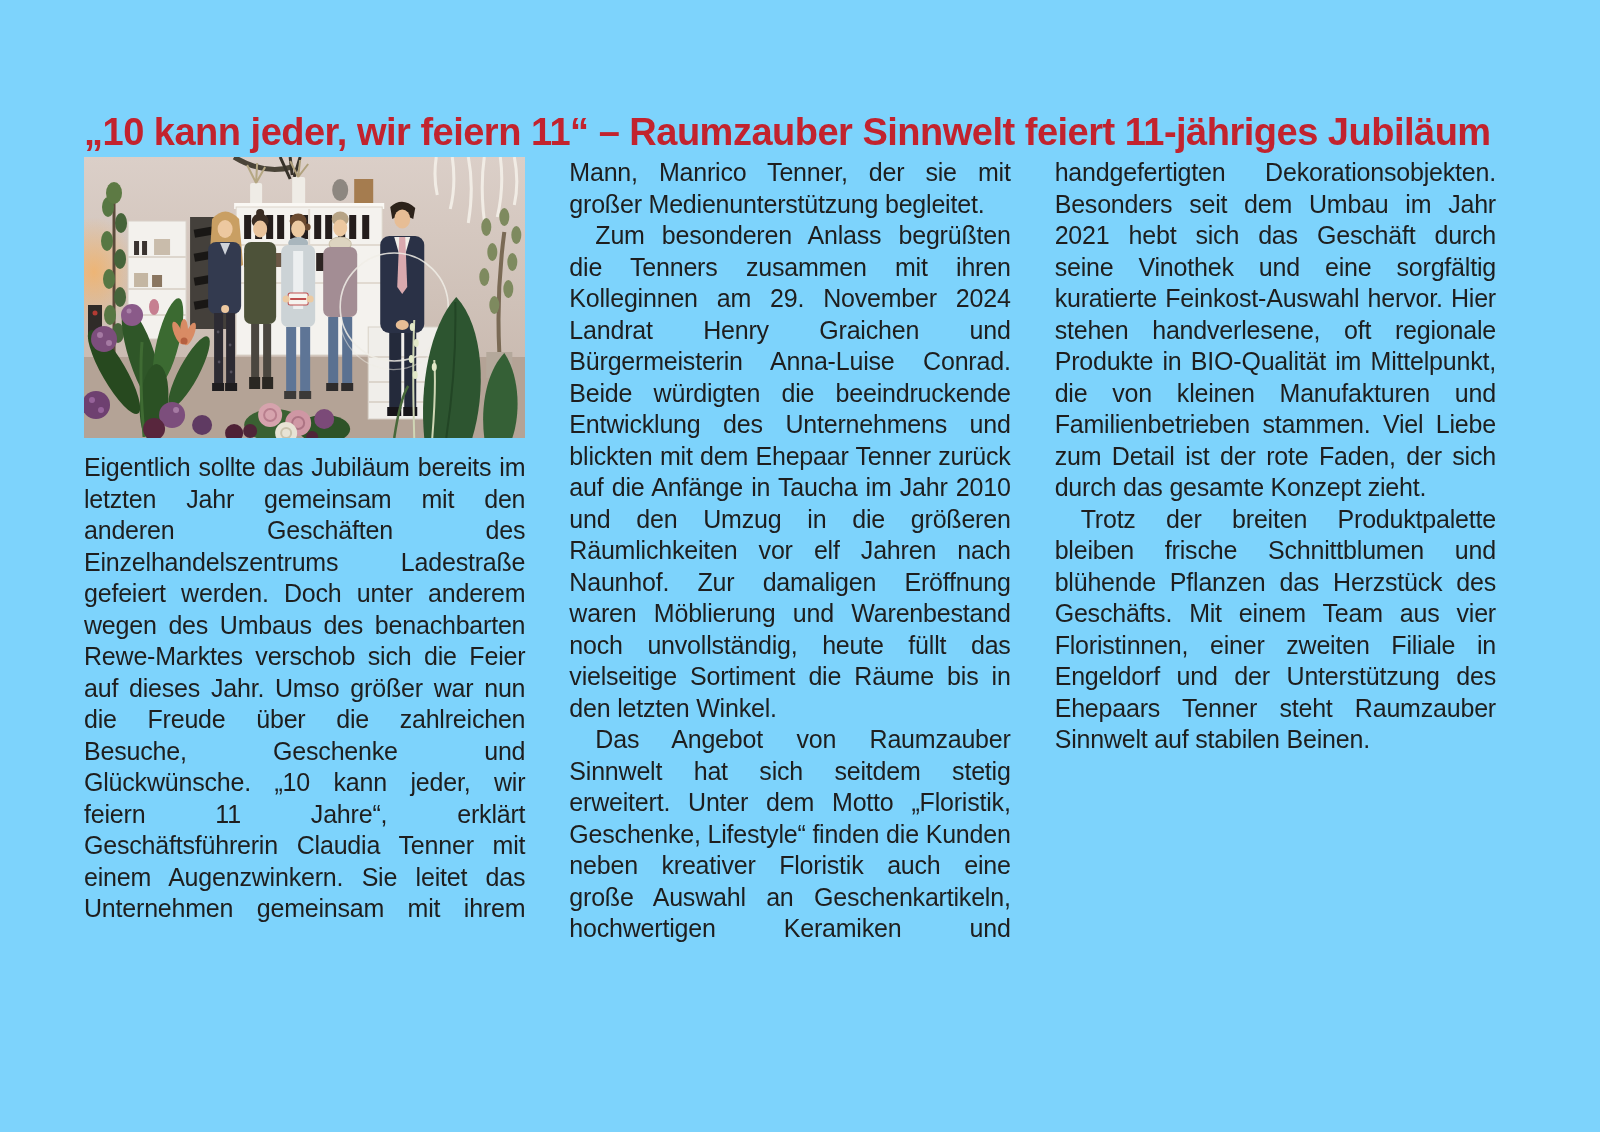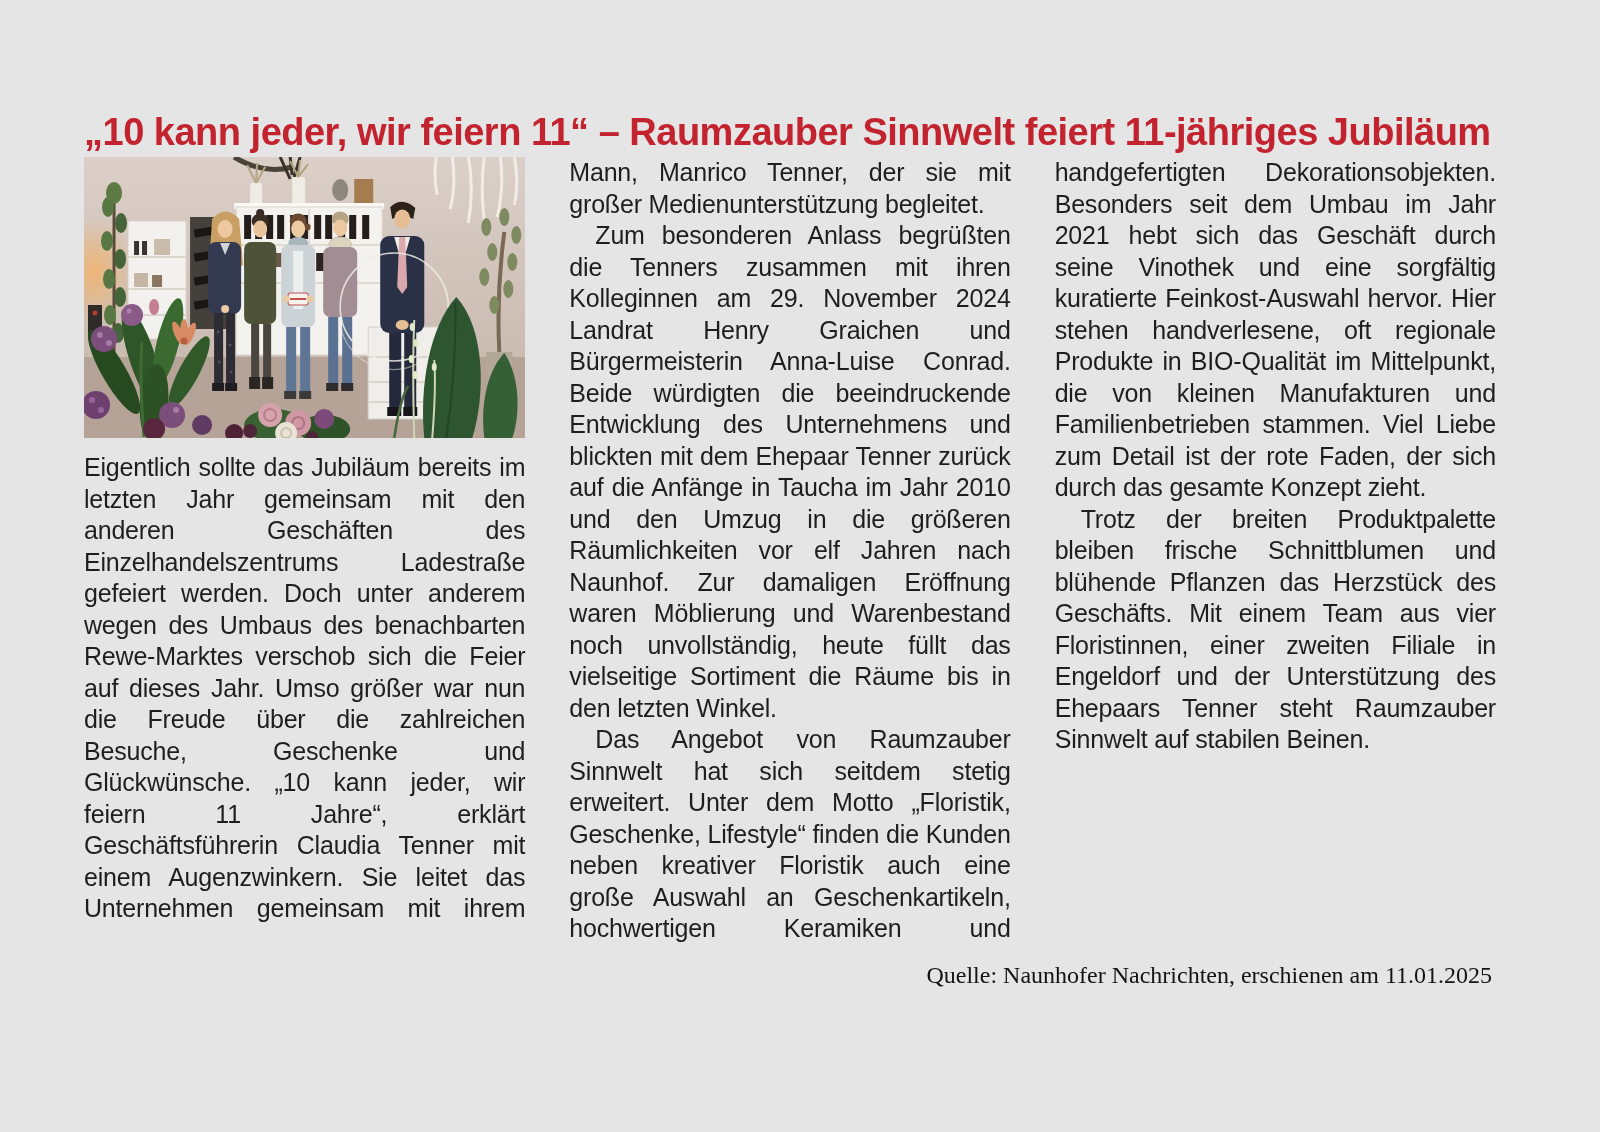--- a/index.html
+++ b/index.html
@@ -1,21 +1,21 @@
 <!DOCTYPE html>
 <html lang="de" style="--accent: #c2232e;"><head>
 <meta charset="utf-8">
 <style>
   html, body { margin:0; padding:0; background:#ffffff; }
   body {
     width:1600px; height:1132px;
     font-family:"Liberation Sans", sans-serif;
     position:relative; overflow:hidden;
   }
-  .page { position:absolute; inset:0; background:#e5e5e5; }
+  .page { position:absolute; inset:0; background:#7dd3fc; }
 
   .headline {
     position:absolute; left:84px; top:86px; width:1412px;
     font-size:38px; font-weight:bold; letter-spacing:-0.5px;
     color:var(--accent,#c2232e); white-space:nowrap;
     transform-origin:left center;
   }
 
   .article {
     position:absolute; left:84px; top:157px; width:1412px; height:810px;
@@ -291,15 +291,14 @@
         </g>
       </svg>
     </figure>
 
   <p class="para first" lang="de">Eigentlich sollte das Jubiläum bereits im letzten Jahr gemeinsam mit den anderen Geschäften des Einzelhandelszentrums Ladestraße gefeiert werden. Doch unter anderem wegen des Umbaus des benachbarten Rewe-Marktes verschob sich die Feier auf dieses Jahr. Umso größer war nun die Freude über die zahlreichen Besuche, Geschenke und Glückwünsche. „10 kann jeder, wir feiern 11 Jahre“, erklärt Geschäftsführerin Claudia Tenner mit einem Augenzwinkern. Sie leitet das Unternehmen gemeinsam mit ihrem Mann, Manrico Tenner, der sie mit großer Medienunterstützung begleitet.</p>
       <p class="para" lang="de">Zum besonderen Anlass begrüßten die Tenners zusammen mit ihren Kolleginnen am 29. November 2024 Landrat Henry Graichen und Bürgermeisterin Anna-Luise Conrad. Beide würdigten die beeindruckende Entwicklung des Unternehmens und blickten mit dem Ehepaar Tenner zurück auf die Anfänge in Taucha im Jahr 2010 und den Umzug in die größeren Räumlichkeiten vor elf Jahren nach Naunhof. Zur damaligen Eröffnung waren Möblierung und Warenbestand noch unvollständig, heute füllt das vielseitige Sortiment die Räume bis in den letzten Winkel.</p>
       <p class="para" lang="de">Das Angebot von Raumzauber Sinnwelt hat sich seitdem stetig erweitert. Unter dem Motto „Floristik, Geschenke, Lifestyle“ finden die Kunden neben kreativer Floristik auch eine große Auswahl an Geschenkartikeln, hochwertigen Keramiken und handgefertigten Dekorationsobjekten. Besonders seit dem Umbau im Jahr 2021 hebt sich das Geschäft durch seine Vinothek und eine sorgfältig kuratierte Feinkost-Auswahl hervor. Hier stehen handverlesene, oft regionale Produkte in BIO-Qualität im Mittelpunkt, die von kleinen Manufakturen und Familienbetrieben stammen. Viel Liebe zum Detail ist der rote Faden, der sich durch das gesamte Konzept zieht.</p>
       <p class="para" lang="de">Trotz der breiten Produktpalette bleiben frische Schnittblumen und blühende Pflanzen das Herzstück des Geschäfts. Mit einem Team aus vier Floristinnen, einer zweiten Filiale in Engeldorf und der Unterstützung des Ehepaars Tenner steht Raumzauber Sinnwelt auf stabilen Beinen.</p>
     </div>
 
-  <div class="source">Quelle: Naunhofer Nachrichten, erschienen am 11.01.2025</div>
 
 </div>
 
 </body></html>

